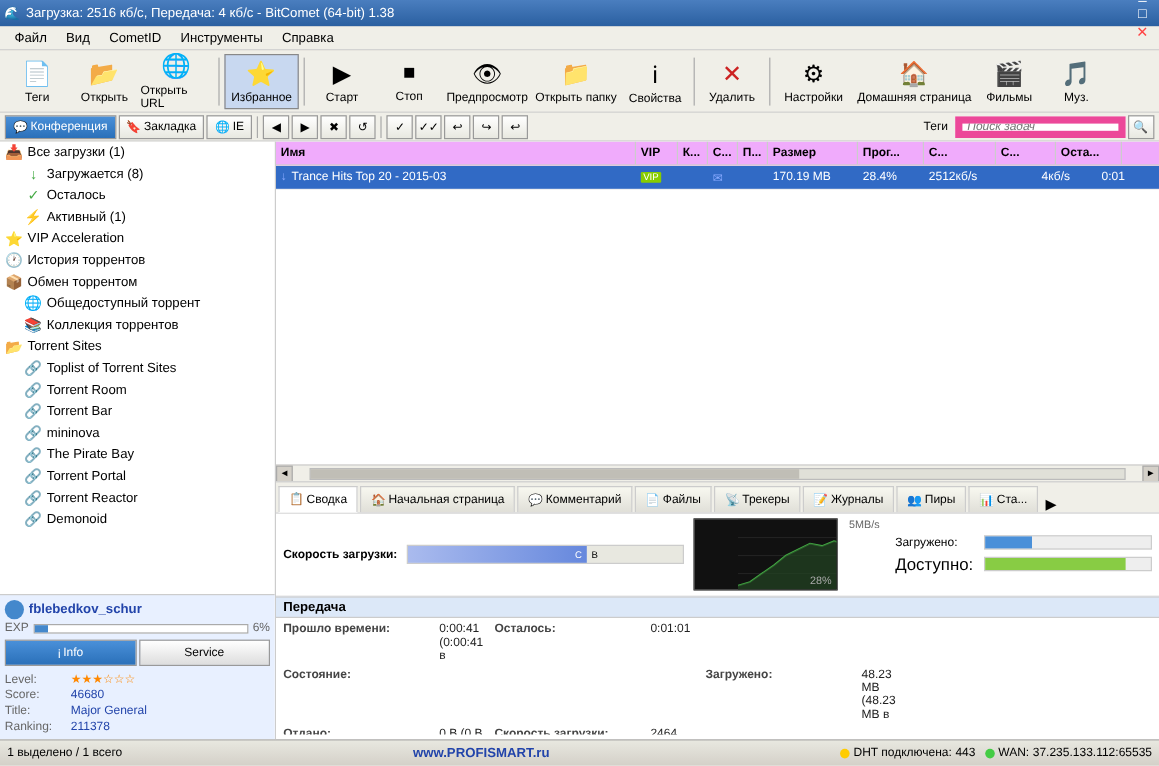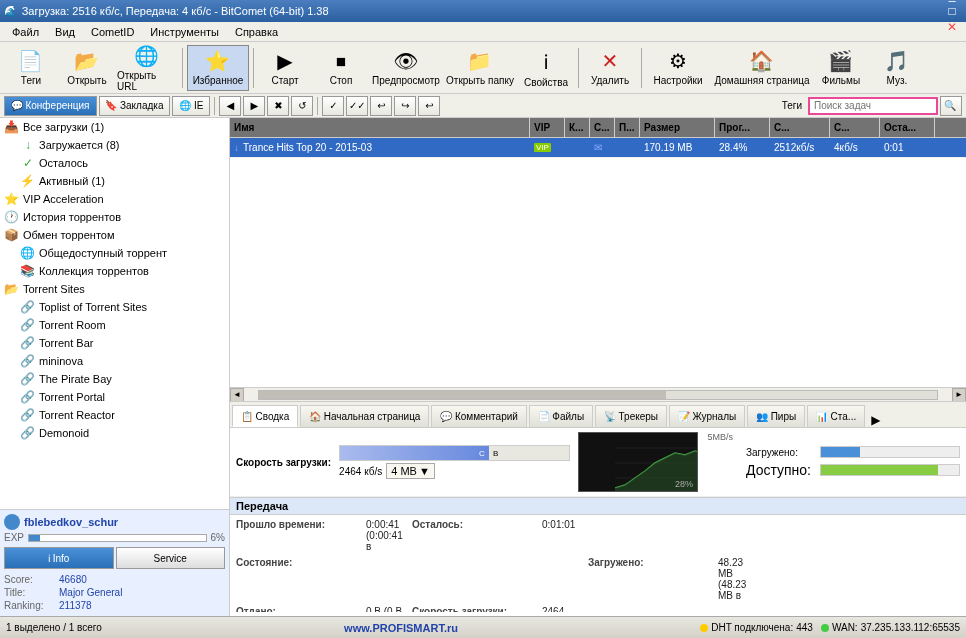--- a/index.html
+++ b/index.html
@@ -20,21 +20,21 @@
     .toolbar-btn.active { border: 1px solid #888; background: #c8d8f0; }
     .toolbar-icon { font-size: 20px; }
     .toolbar-separator { width: 1px; height: 40px; background: #aaa; margin: 0 2px; }
 
     
     #navtoolbar { background: #f0efe8; height: 24px; display: flex; align-items: center; padding: 0 4px; border-bottom: 1px solid #ccc; gap: 2px; }
     .nav-tab { display: flex; align-items: center; gap: 2px; padding: 2px 6px; border: 1px solid #999; background: linear-gradient(to bottom, #fff, #e8e8e0); font-size: 10px; cursor: pointer; height: 20px; }
     .nav-tab.active { background: linear-gradient(to bottom, #4a90d9, #2a70b9); color: white; }
     .nav-btn { width: 22px; height: 20px; border: 1px solid #999; background: linear-gradient(to bottom, #fff, #e8e8e0); cursor: pointer; display: flex; align-items: center; justify-content: center; font-size: 10px; }
     .nav-search { margin-left: auto; display: flex; align-items: center; gap: 2px; }
-    .nav-search input { height: 18px; border: 2px solid #ec4899; padding: 0 4px; font-size: 10px; width: 130px; }
+    .nav-search input { height: 18px; border: 6px solid #ec4899; padding: 0 4px; font-size: 10px; width: 142px; font-style: italic; }
     .tag-label { font-size: 10px; padding: 0 4px; }
 
     
     #main { display: flex; height: calc(638px - 22px - 20px - 52px - 24px - 22px); }
     
     
     #sidebar { width: 230px; background: #fff; border-right: 1px solid #ccc; overflow-y: auto; overflow-x: hidden; }
     .sidebar-item { display: flex; align-items: center; gap: 3px; padding: 2px 4px; cursor: pointer; font-size: 11px; white-space: nowrap; }
     .sidebar-icon { font-size: 12px; width: 16px; text-align: center; flex-shrink: 0; }
     .sidebar-indent1 { padding-left: 20px; }
@@ -49,21 +49,21 @@
     .user-stat { display: flex; align-items: center; font-size: 10px; padding: 1px 0; }
     .user-stat-label { width: 55px; color: #666; }
     .user-stat-value { color: #2244aa; cursor: pointer; }
     .stars { color: #ff8800; }
     
     
     #content { flex: 1; display: flex; flex-direction: column; background: #fff; overflow: hidden; }
     
     
     #torrent-list { flex: 1; overflow: hidden; display: flex; flex-direction: column; }
-    #list-header { display: flex; align-items: center; background: #737373; border-bottom: 1px solid #ccc; height: 20px; min-width: 100%; }
+    #list-header { display: flex; align-items: center; background: #f0abfc; border-bottom: 1px solid #ccc; height: 20px; min-width: 100%; }
     .list-col { border-right: 1px solid #ccc; padding: 0 4px; height: 100%; display: flex; align-items: center; font-size: 10px; font-weight: bold; cursor: pointer; flex-shrink: 0; }
     #list-body { flex: 1; overflow: auto; position: relative; }
     .list-row { display: flex; align-items: center; height: 20px; border-bottom: 1px solid #f0f0f0; min-width: 100%; }
     .list-row.selected { background: #316ac5; color: white; }
     .list-cell { padding: 0 4px; height: 100%; display: flex; align-items: center; font-size: 10px; flex-shrink: 0; overflow: hidden; white-space: nowrap; }
     
     
     #bottom-tabs { background: #f0efe8; border-top: 1px solid #ccc; display: flex; align-items: flex-end; height: 26px; padding: 0 2px; }
     .bottom-tab { display: flex; align-items: center; gap: 2px; padding: 3px 8px; border: 1px solid #ccc; border-bottom: none; background: linear-gradient(to bottom, #f8f8f0, #e0dfd8); font-size: 10px; cursor: pointer; height: 22px; margin-right: 2px; }
     .bottom-tab.active { background: white; border-bottom: 1px solid white; z-index: 1; }
@@ -322,20 +322,24 @@
         <div class="user-tabs">
           <div class="user-tab active">
             <span>ℹ</span>
             <span>Info</span>
           </div>
           <div class="user-tab">
             <span>Service</span>
           </div>
         </div>
         <div class="user-stat">
+          <span class="user-stat-label">Level:</span>
+          <span class="stars">★★★☆☆☆</span>
+        </div>
+        <div class="user-stat">
           <span class="user-stat-label">Score:</span>
           <span class="user-stat-value">46680</span>
         </div>
         <div class="user-stat">
           <span class="user-stat-label">Title:</span>
           <span class="user-stat-value">Major General</span>
         </div>
         <div class="user-stat">
           <span class="user-stat-label">Ranking:</span>
           <span class="user-stat-value">211378</span>
@@ -390,21 +394,21 @@
             <span class="vip-badge-container">VIP</span>
           </div>
           <div class="list-cell" style="width:25px;"></div>
           <div class="list-cell" style="width:25px;">
             <span style="color:#88aaff;">✉</span>
           </div>
           <div class="list-cell" style="width:25px;"></div>
           <div class="list-cell" style="width:75px;">170.19 MB</div>
           <div class="list-cell" style="width:55px;">28.4%</div>
           <div class="list-cell" style="width:60px;">2512кб/s</div>
-          <div class="list-cell" style="width:50px;">4кб/s</div>
+          <div class="list-cell" style="width:50px;margin-left:34px;">4кб/s</div>
           <div class="list-cell" style="width:55px;">0:01</div>
         </div>
       </div>
 
       <div class="hscrollbar">
         <div class="hscrollbar-arrow">◄</div>
         <div class="hscrollbar-track">
           <div class="hscrollbar-thumb"></div>
         </div>
         <div class="hscrollbar-arrow">►</div>
@@ -452,27 +456,20 @@
       <div id="bottom-content">
 
         <div id="speed-section">
           <span style="font-size:10px;font-weight:bold;">Скорость загрузки:</span>
           <div style="flex:1;display:flex;flex-direction:column;gap:2px;">
             <div style="height:16px;background:#e8e8e0;border:1px solid #ccc;position:relative;display:flex;align-items:center;">
               <div style="width:65%;height:100%;background:linear-gradient(to right,#aabbee,#6688dd);display:flex;align-items:center;justify-content:flex-end;padding-right:4px;">
                 <span style="font-size:8px;color:white;">C</span>
               </div>
               <span style="font-size:8px;padding:0 4px;">B</span>
-            </div>
-            <div style="display:flex;align-items:center;gap:4px;">
-              <span style="font-size:10px;">2464 кб/s</span>
-              <div style="display:flex;align-items:center;gap:2px;border:1px solid #aaa;padding:1px 4px;background:#f8f8f0;cursor:pointer;">
-                <span>4 MB</span>
-                <span>▼</span>
-              </div>
             </div>
           </div>
 
           <div style="position:relative;">
             <div id="graph-area">
               <svg width="120" height="60" viewBox="0 0 120 60">
                 <rect width="120" height="60" fill="#111"></rect>
 
                 <line x1="0" y1="15" x2="120" y2="15" stroke="#333" stroke-width="0.5"></line>
                 <line x1="0" y1="30" x2="120" y2="30" stroke="#333" stroke-width="0.5"></line>

